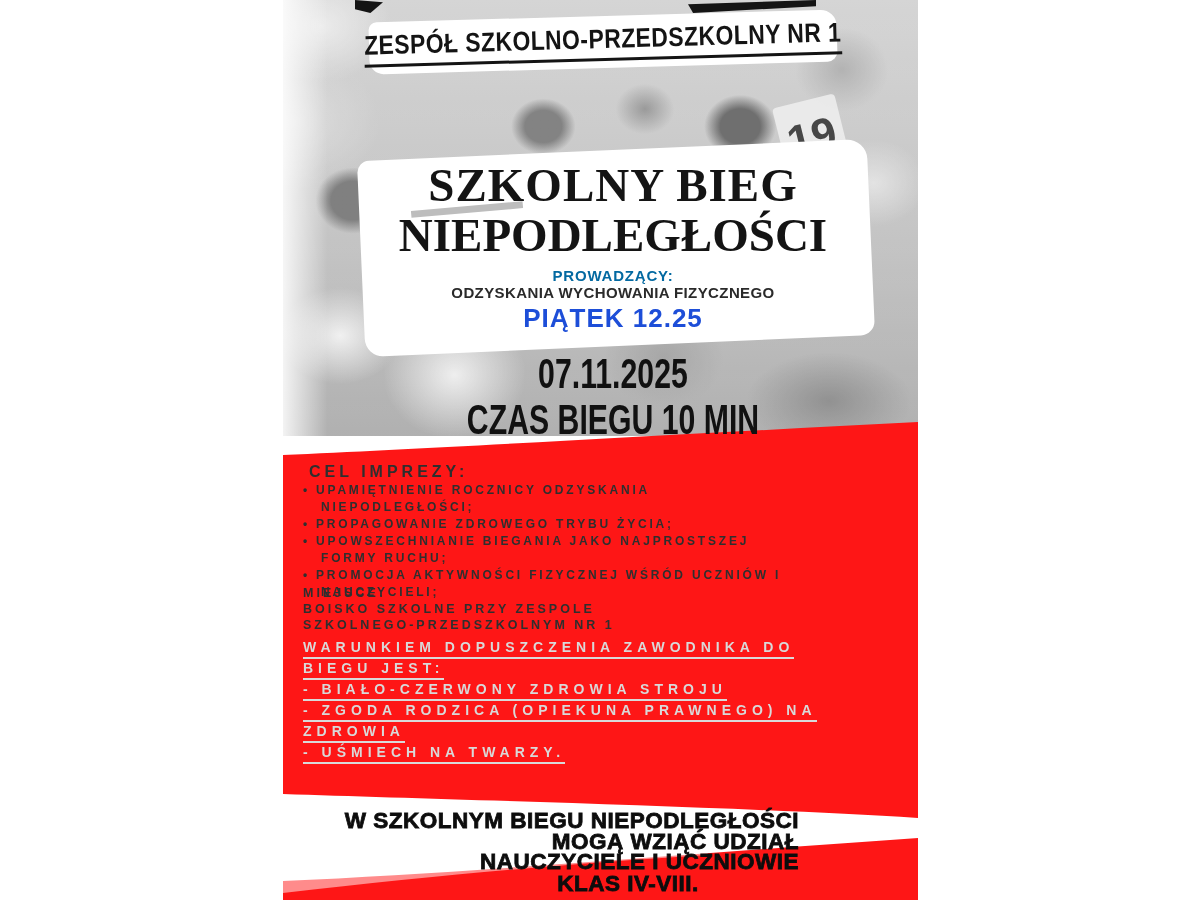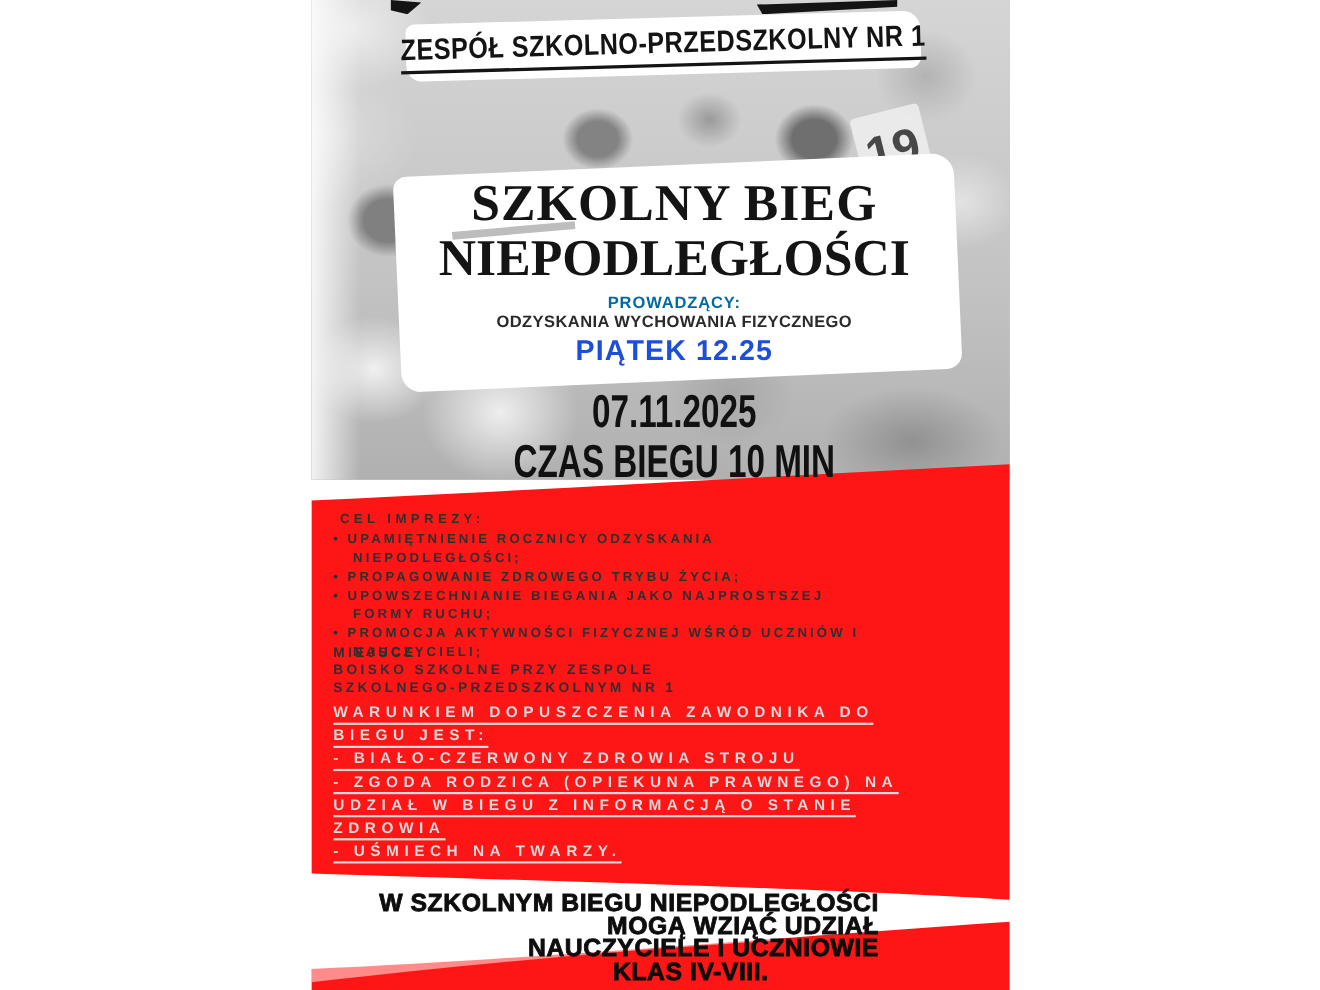--- a/index.html
+++ b/index.html
@@ -69,21 +69,21 @@
   .date1{position:absolute;left:0;top:350px;width:600px;font:700 42px "Liberation Sans",sans-serif;}
   .date2{position:absolute;left:0;top:396px;width:600px;font:700 42px "Liberation Sans",sans-serif;}
   .cnd{display:inline-block;transform:scaleX(.72);white-space:nowrap;}
 
   
   .waves{position:absolute;left:0;top:380px;width:635px;height:520px;z-index:1;}
 
   
   .goals{position:absolute;left:20px;top:463px;width:560px;z-index:4;
          font:700 12px "Liberation Sans",sans-serif;letter-spacing:2.8px;color:#2f2f2f;line-height:17px;}
-  .goals .hd{letter-spacing:4px;font-size:12px;margin-left:6px;margin-bottom:2px;}
+  .goals .hd{letter-spacing:4px;font-size:16px;margin-left:6px;margin-bottom:2px;}
   .gl{white-space:nowrap;}
   .gl .blt{margin-right:6px;}
   .gl.ind{padding-left:18px;}
   .place{position:absolute;left:20px;top:585px;width:560px;z-index:4;
          font:700 12.5px "Liberation Sans",sans-serif;letter-spacing:3px;color:#2f2f2f;line-height:16px;
          white-space:nowrap;}
   .conds{position:absolute;left:20px;top:638px;width:580px;z-index:4;
          font:700 14px "Liberation Sans",sans-serif;letter-spacing:5px;color:#d9d9d9;line-height:19px;
          white-space:nowrap;}
   .cl span{display:inline-block;border-bottom:2.5px solid #d9d9d9;padding-bottom:0px;}
@@ -150,21 +150,20 @@
       <div>MIEJSCE:</div>
       <div>BOISKO SZKOLNE PRZY ZESPOLE</div>
       <div>SZKOLNEGO-PRZEDSZKOLNYM NR 1</div>
     </div>
 
     <div class="conds">
       <div class="cl"><span>WARUNKIEM DOPUSZCZENIA ZAWODNIKA DO</span></div>
       <div class="cl"><span>BIEGU JEST: </span></div>
       <div class="cl"><span>- BIAŁO-CZERWONY ZDROWIA STROJU</span></div>
       <div class="cl"><span>- ZGODA RODZICA (OPIEKUNA PRAWNEGO) NA</span></div>
-      <div class="cl"><span>UDZIAŁ W BIEGU Z INFORMACJĄ O STANIE</span></div>
       <div class="cl"><span>ZDROWIA </span></div>
       <div class="cl"><span> - UŚMIECH NA TWARZY.</span></div>
     </div>
 
     <div class="footer">
       <div>W SZKOLNYM BIEGU NIEPODLEGŁOŚCI</div>
       <div>MOGĄ WZIĄĆ UDZIAŁ</div>
       <div>NAUCZYCIELE I UCZNIOWIE</div>
     </div>
     <div class="footer4">KLAS IV-VIII.</div>

